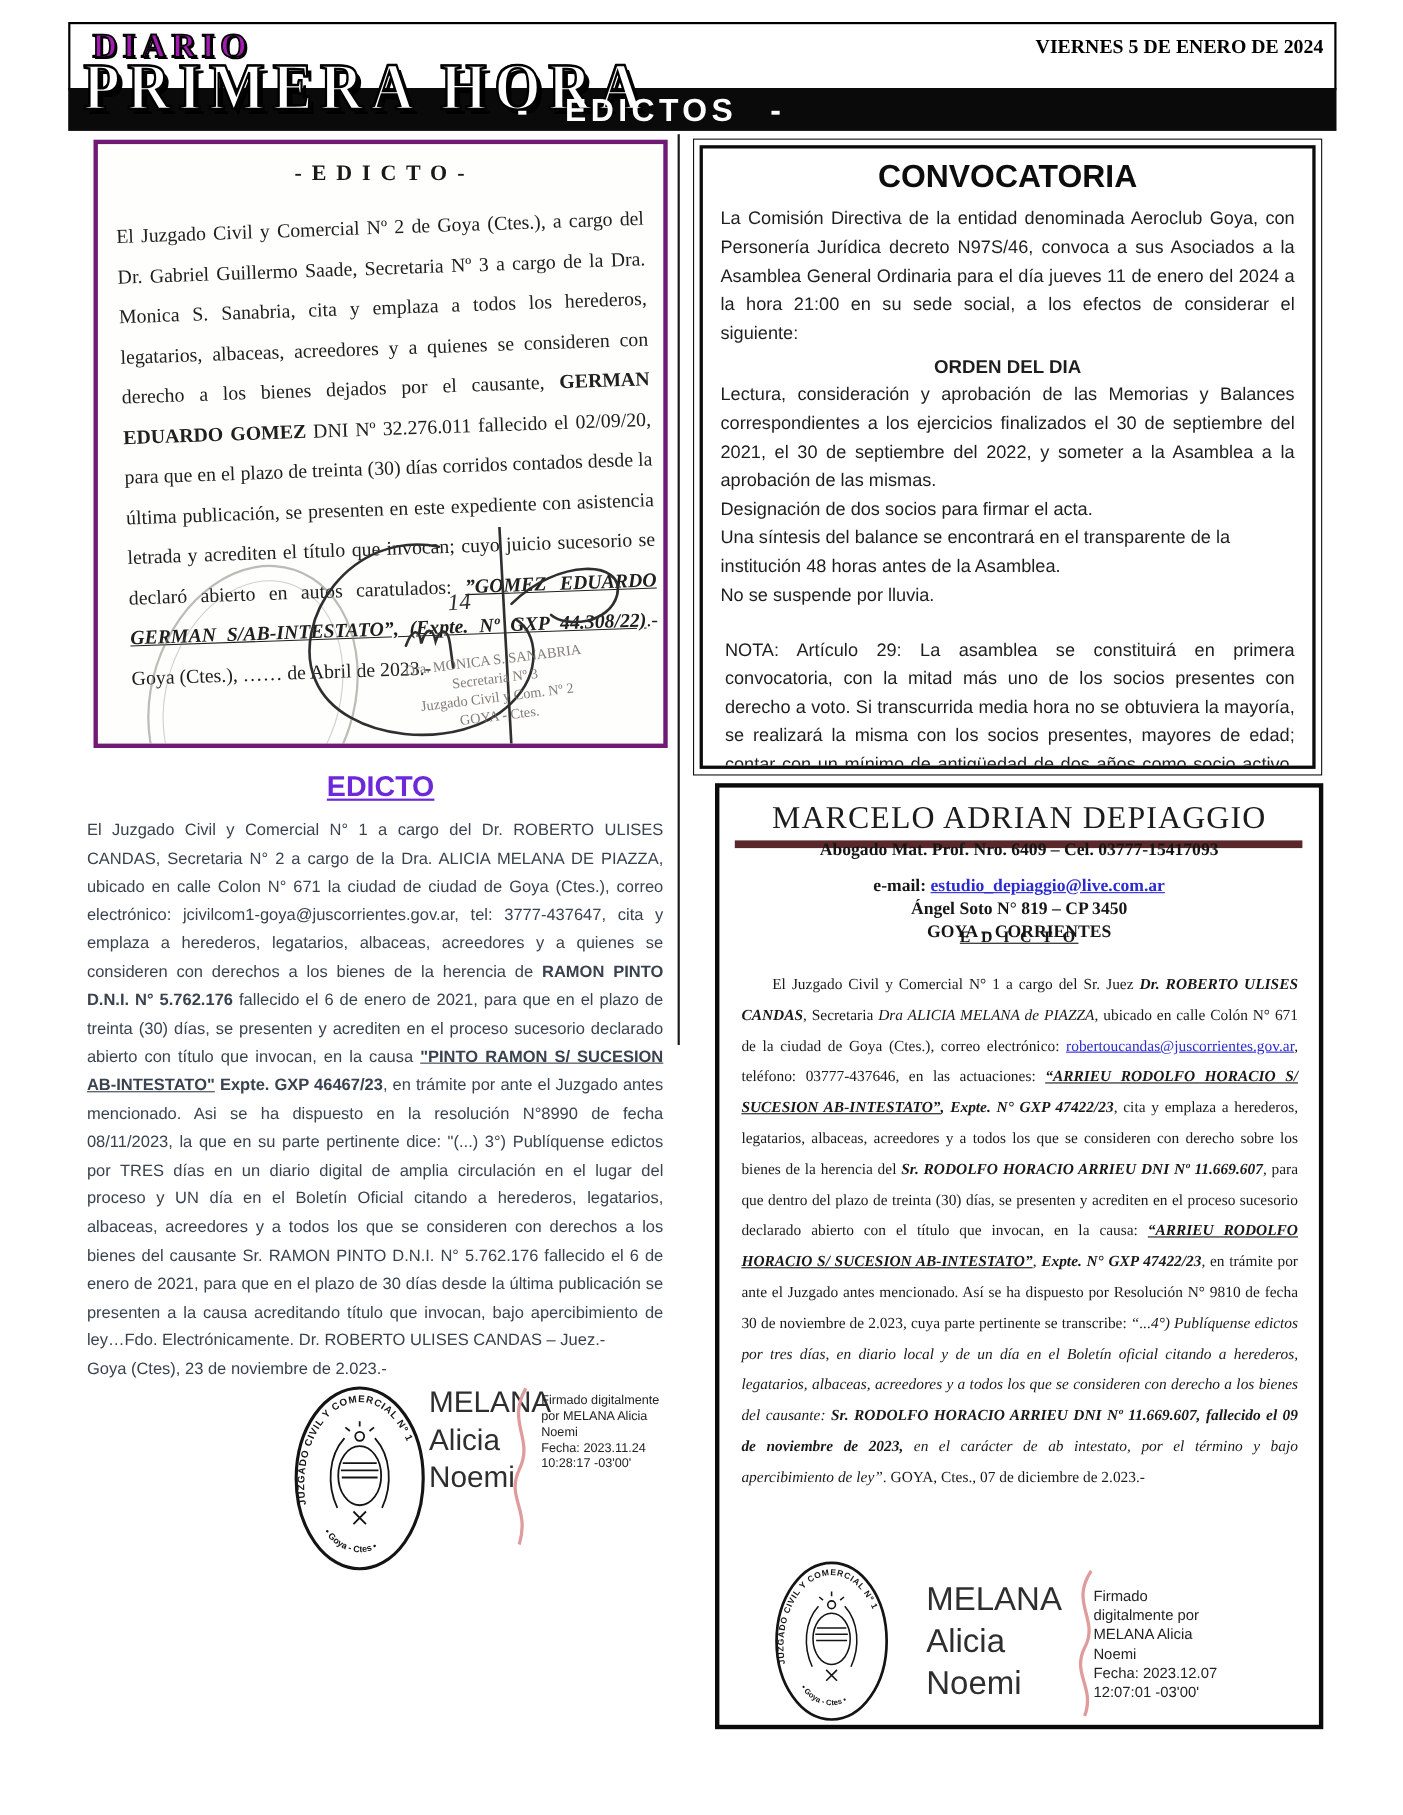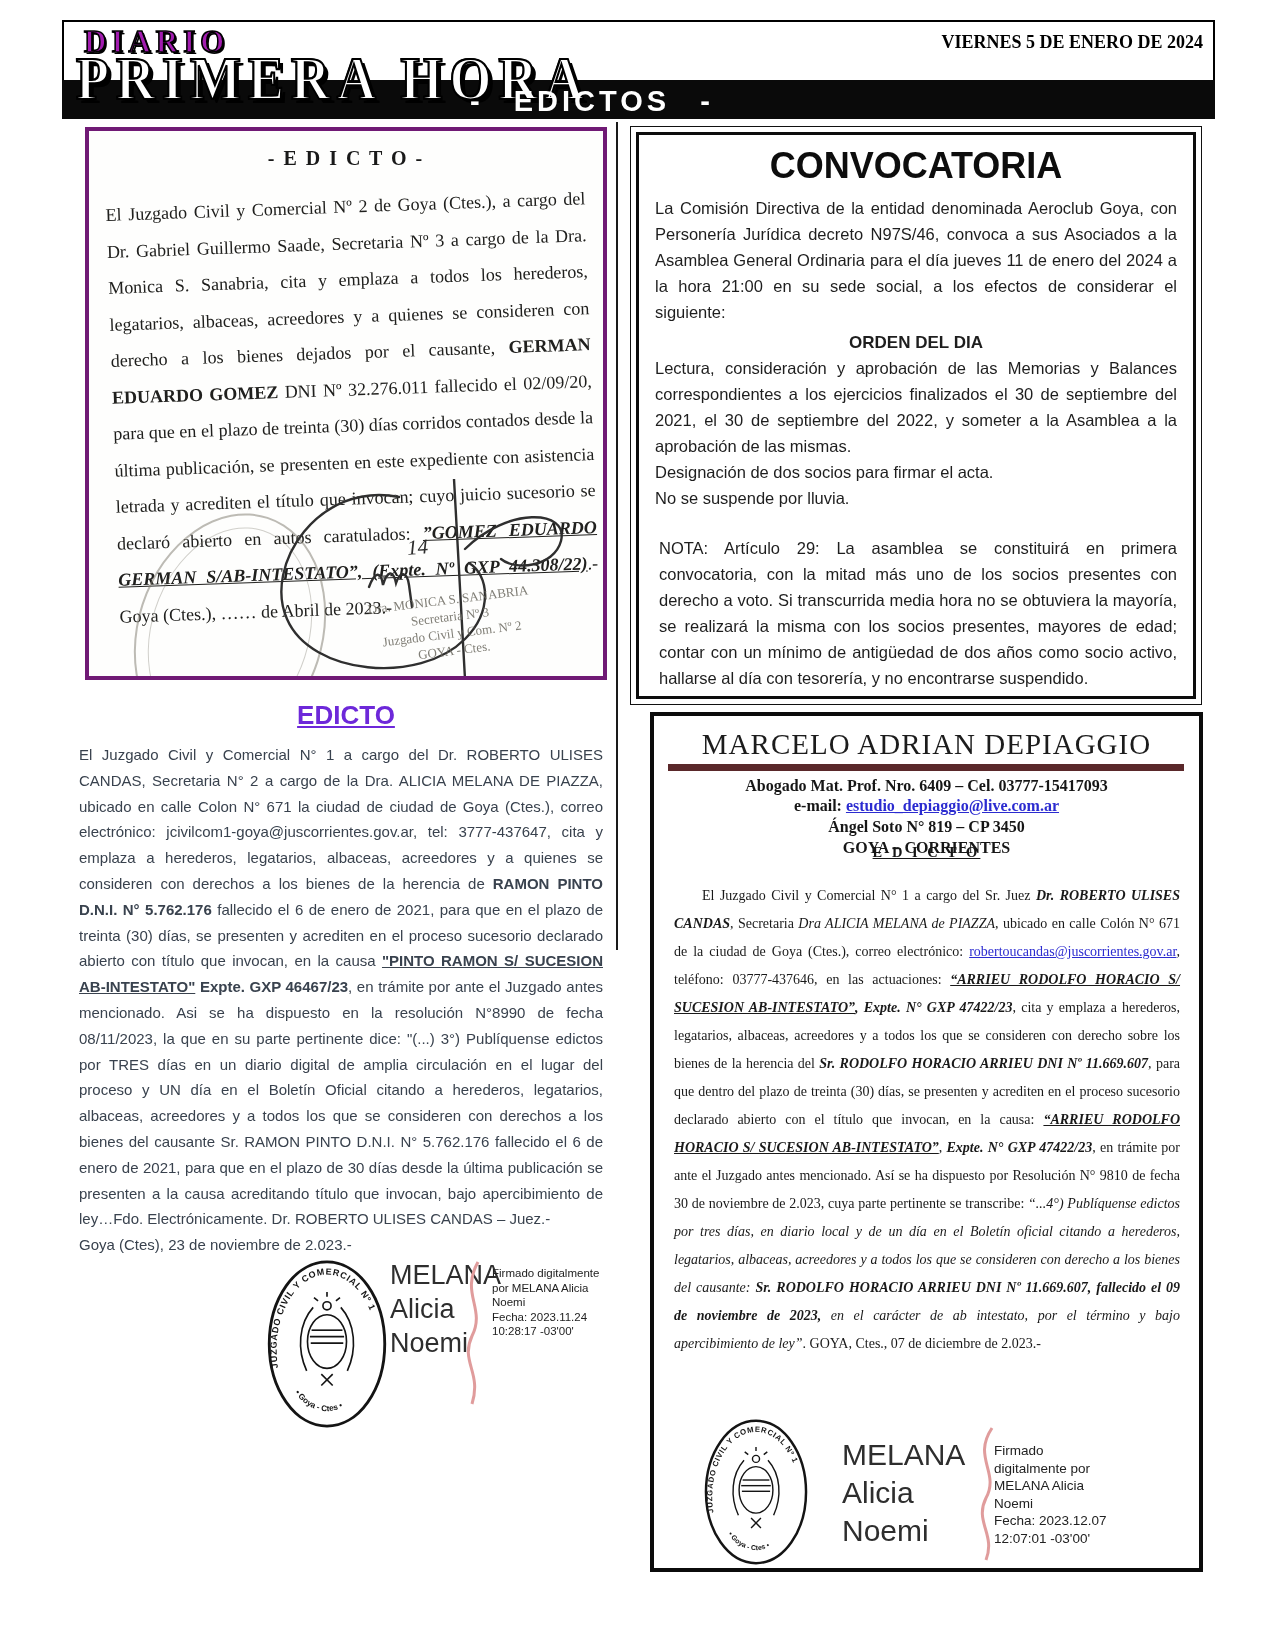--- a/index.html
+++ b/index.html
@@ -56,21 +56,21 @@
   .sig-name-left{left:390px;top:1258px;font-size:27px;line-height:34px;}
   .sig-note-left{left:492px;top:1266px;font-size:11.5px;line-height:14.5px;width:110px;}
   .seal-left{left:266px;top:1250px;}
   .squiggle-left{left:444px;top:1258px;}
 
   
   .box-conv{left:630px;top:126px;width:570px;height:577px;border:1px solid #111;}
   .box-conv-inner{position:absolute;left:5px;top:5px;right:5px;bottom:5px;
       border:3px solid #0c0c0c;padding:8px 16px;overflow:hidden;
       font-family:"Liberation Sans",sans-serif;color:#1e1e1e;}
-  .conv-title{text-align:center;font-weight:bold;font-size:36px;margin:2px 0 8px 0;color:#0d0d0d;}
+  .conv-title{text-align:center;font-weight:bold;font-size:29px;margin:2px 0 8px 0;color:#0d0d0d;}
   .conv-p{font-size:16.5px;line-height:26px;text-align:justify;margin:0;}
   .conv-orden{text-align:center;font-weight:bold;font-size:17px;margin:8px 0 2px 0;}
   .conv-line{font-size:16.5px;line-height:26px;margin:0;}
   .conv-nota{font-size:16.5px;line-height:26px;text-align:justify;margin:24px 0 0 4px;}
 
   
   .box-dep{left:650px;top:712px;width:545px;height:852px;border:4px solid #0b0b0b;overflow:hidden;}
   .dep-name{left:0;top:12px;width:100%;text-align:center;font-size:29px;
       letter-spacing:1px;color:#1c1c1c;}
   .dep-rule{left:14px;top:48px;width:516px;height:7px;background:#5a282a;}
@@ -154,30 +154,31 @@
   </svg>
   <div class="abs sig-note sig-note-left">Firmado digitalmente<br>por MELANA Alicia<br>Noemi<br>Fecha: 2023.11.24<br>10:28:17 -03'00'</div>
 
   <div class="abs box-conv">
     <div class="box-conv-inner">
       <div class="conv-title">CONVOCATORIA</div>
       <p class="conv-p">La Comisión Directiva de la entidad denominada Aeroclub Goya, con Personería Jurídica decreto N97S/46, convoca a sus Asociados a la Asamblea General Ordinaria para el día jueves 11 de enero del 2024 a la hora 21:00 en su sede social, a los efectos de considerar el siguiente:</p>
       <div class="conv-orden">ORDEN DEL DIA</div>
       <p class="conv-p">Lectura, consideración y aprobación de las Memorias y Balances correspondientes a los ejercicios finalizados el 30 de septiembre del 2021, el 30 de septiembre del 2022, y someter a la Asamblea a la aprobación de las mismas.</p>
       <p class="conv-line">Designación de dos socios para firmar el acta.</p>
+      <p class="conv-line">Una síntesis del balance se encontrará en el transparente de la institución 48 horas antes de la Asamblea.</p>
       <p class="conv-line">No se suspende por lluvia.</p>
       <p class="conv-nota">NOTA: Artículo 29: La asamblea se constituirá en primera convocatoria, con la mitad más uno de los socios presentes con derecho a voto. Si transcurrida media hora no se obtuviera la mayoría, se realizará la misma con los socios presentes, mayores de edad; contar con un mínimo de antigüedad de dos años como socio activo, hallarse al día con tesorería, y no encontrarse suspendido.</p>
 
     </div>
   </div>
 
   <div class="abs box-dep">
     <div class="abs dep-name">MARCELO ADRIAN DEPIAGGIO</div>
     <div class="abs dep-rule"></div>
-    <div class="abs dep-info" style="top:61px">Abogado Mat. Prof. Nro. 6409 – Cel. 03777-15417093</div>
+    <div class="abs dep-info" style="top:48px">Abogado Mat. Prof. Nro. 6409 – Cel. 03777-15417093</div>
     <div class="abs dep-info" style="top:81px">
       <span>e-mail: </span><a class="lnk">estudio_depiaggio@live.com.ar</a>
     </div>
     <div class="abs dep-info" style="top:102px">Ángel Soto N° 819 – CP 3450</div>
     <div class="abs dep-edicto">E D I C T O</div>
     <div class="abs dep-info" style="top:123px">GOYA – CORRIENTES</div>
     <div class="abs dep-body">El Juzgado Civil y Comercial N° 1 a cargo del Sr. Juez <b><i>Dr. ROBERTO ULISES CANDAS</i></b>, Secretaria <i>Dra ALICIA MELANA  de PIAZZA</i>, ubicado en calle Colón N° 671 de la ciudad de Goya (Ctes.), correo electrónico: <a class="lnk">robertoucandas@juscorrientes.gov.ar</a>, teléfono: 03777-437646, en las actuaciones: <b><i><u>“ARRIEU RODOLFO HORACIO S/ SUCESION  AB-INTESTATO”</u>, Expte. N° GXP 47422/23</i></b>, cita y emplaza a herederos, legatarios, albaceas, acreedores y a todos los que se consideren con derecho sobre los bienes de la herencia del <b><i>Sr. RODOLFO HORACIO ARRIEU DNI Nº 11.669.607</i></b>, para que dentro del plazo de treinta (30) días, se presenten y acrediten en el proceso sucesorio declarado abierto con el título que invocan, en la causa: <b><i><u>“ARRIEU RODOLFO HORACIO S/ SUCESION  AB-INTESTATO”</u></i></b>, <b><i>Expte. N° GXP 47422/23</i></b>, en trámite por ante el Juzgado antes mencionado. Así se ha dispuesto por Resolución N° 9810 de fecha 30 de noviembre de 2.023, cuya parte pertinente se transcribe: <i>“...4°) Publíquense edictos por tres días, en diario local y de un día en el Boletín oficial citando a herederos, legatarios, albaceas,  acreedores y a todos los que se consideren con derecho a los bienes del causante: <b>Sr. RODOLFO HORACIO ARRIEU DNI Nº 11.669.607, fallecido el 09 de noviembre de 2023,</b>  en el carácter de ab intestato, por el término y bajo apercibimiento de ley”</i>. GOYA, Ctes., 07 de diciembre de 2.023.-</div>
 
     <svg class="abs seal-right seal-svg" width="148" height="148" viewBox="0 0 150 210">
       <ellipse cx="75" cy="105" rx="71" ry="101" fill="none" stroke="#141414" stroke-width="3.5"></ellipse>

